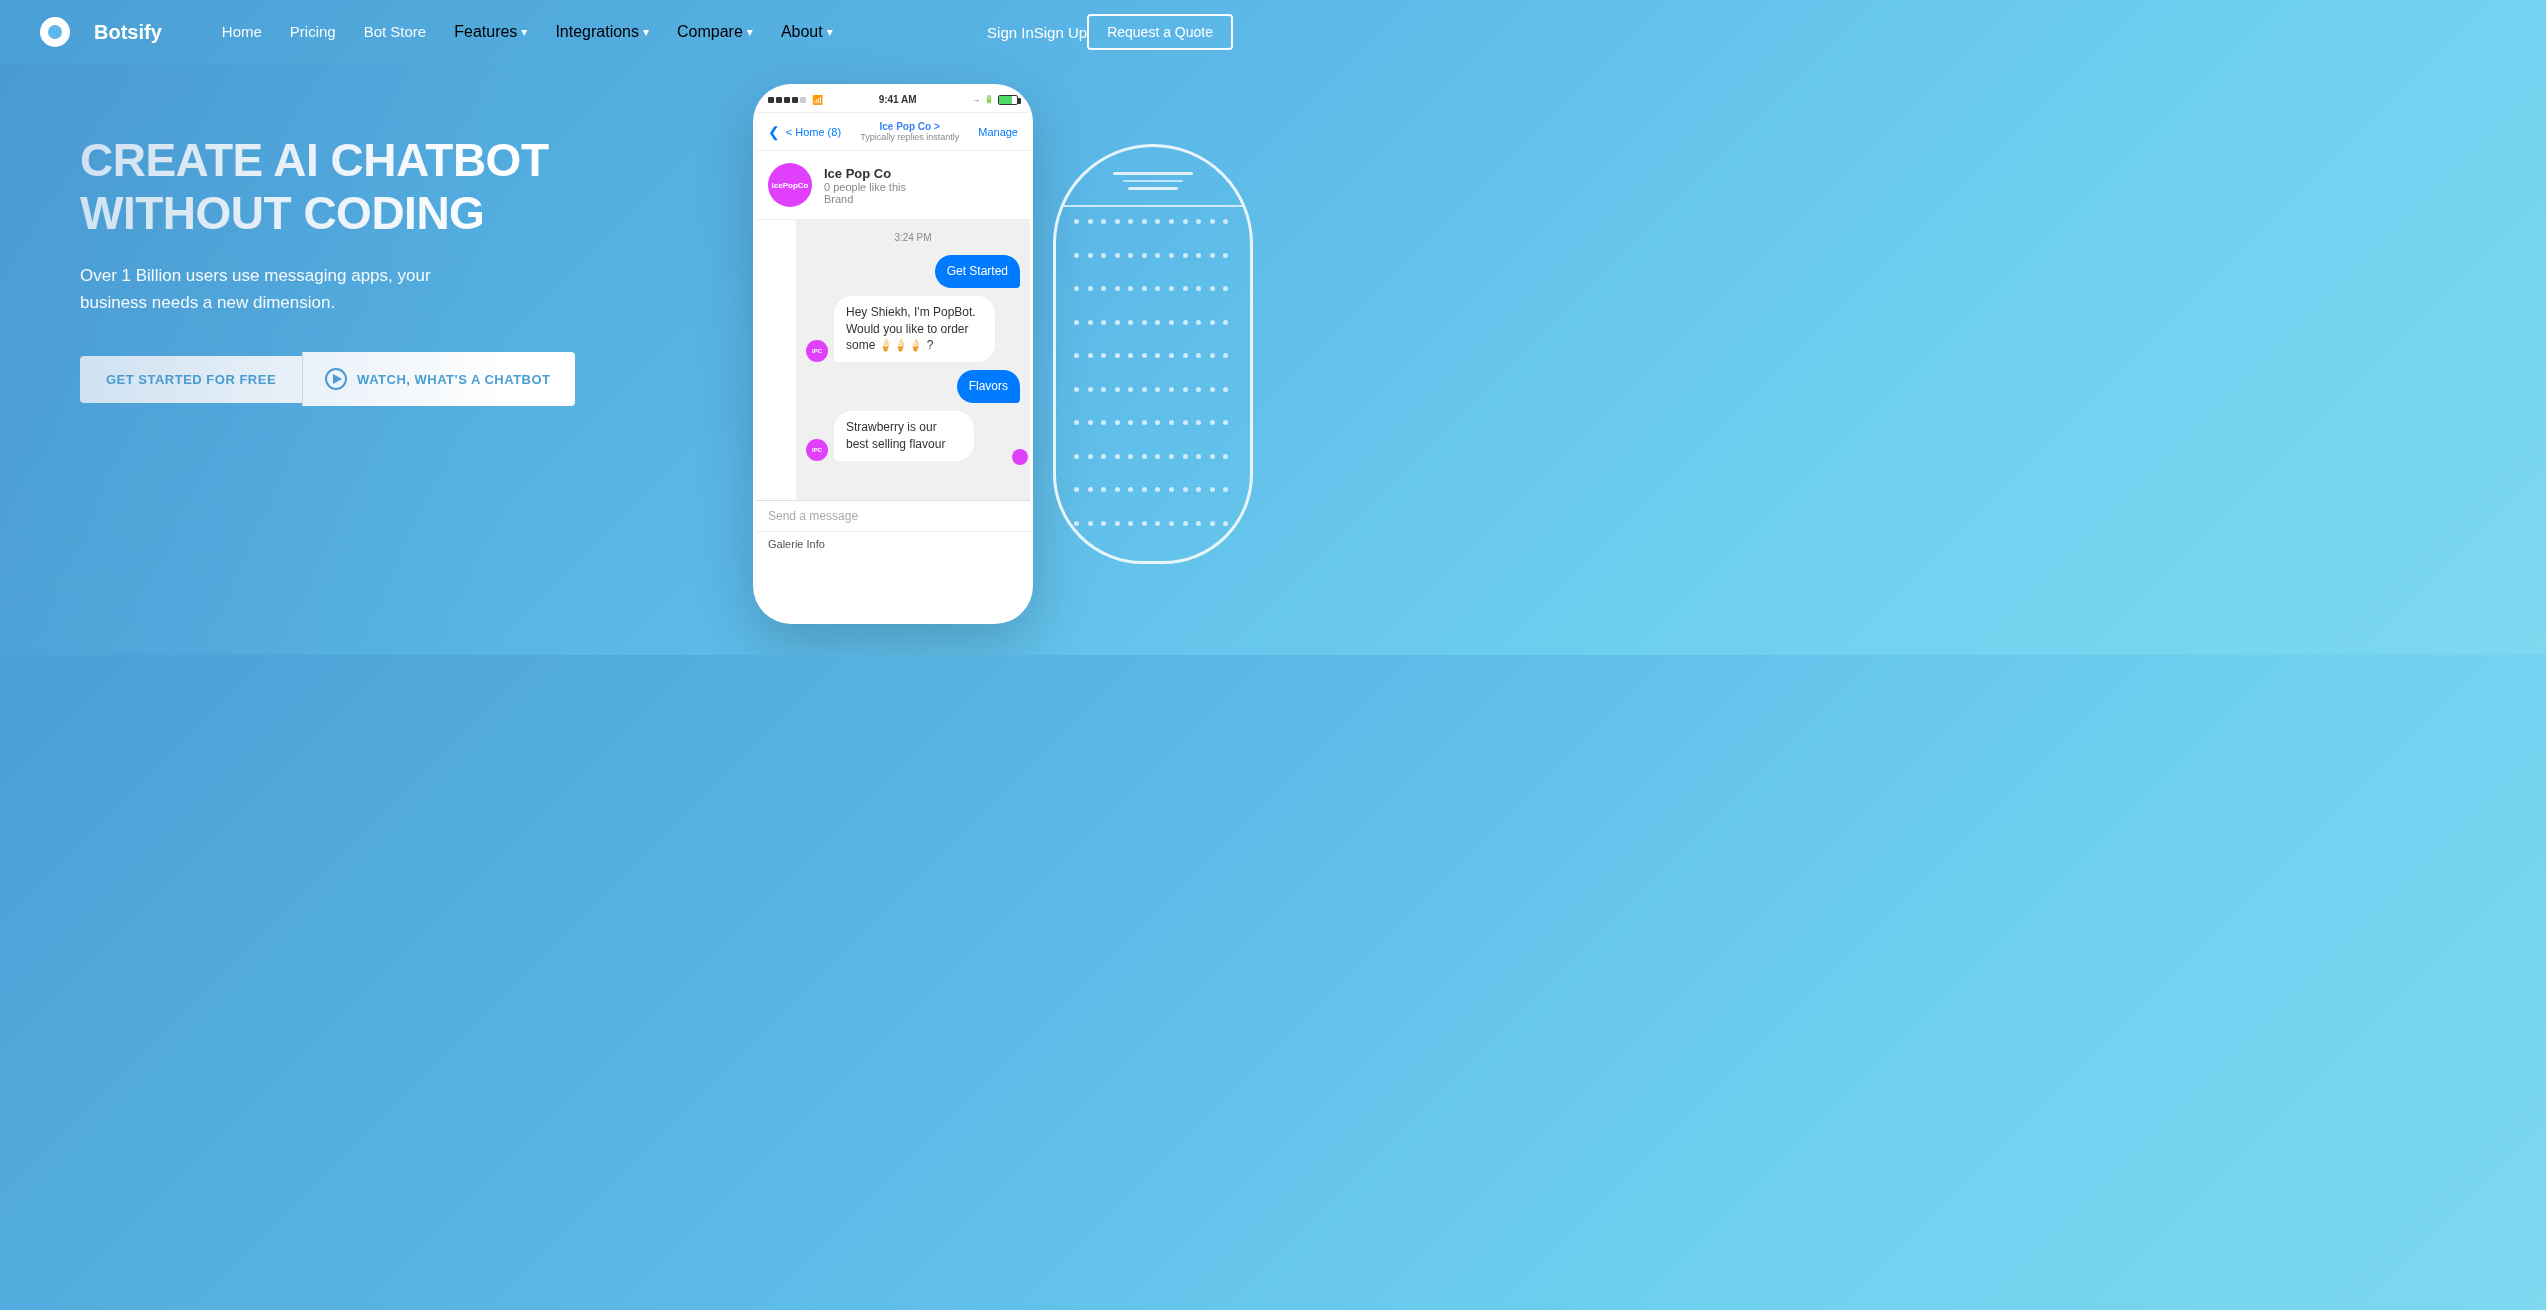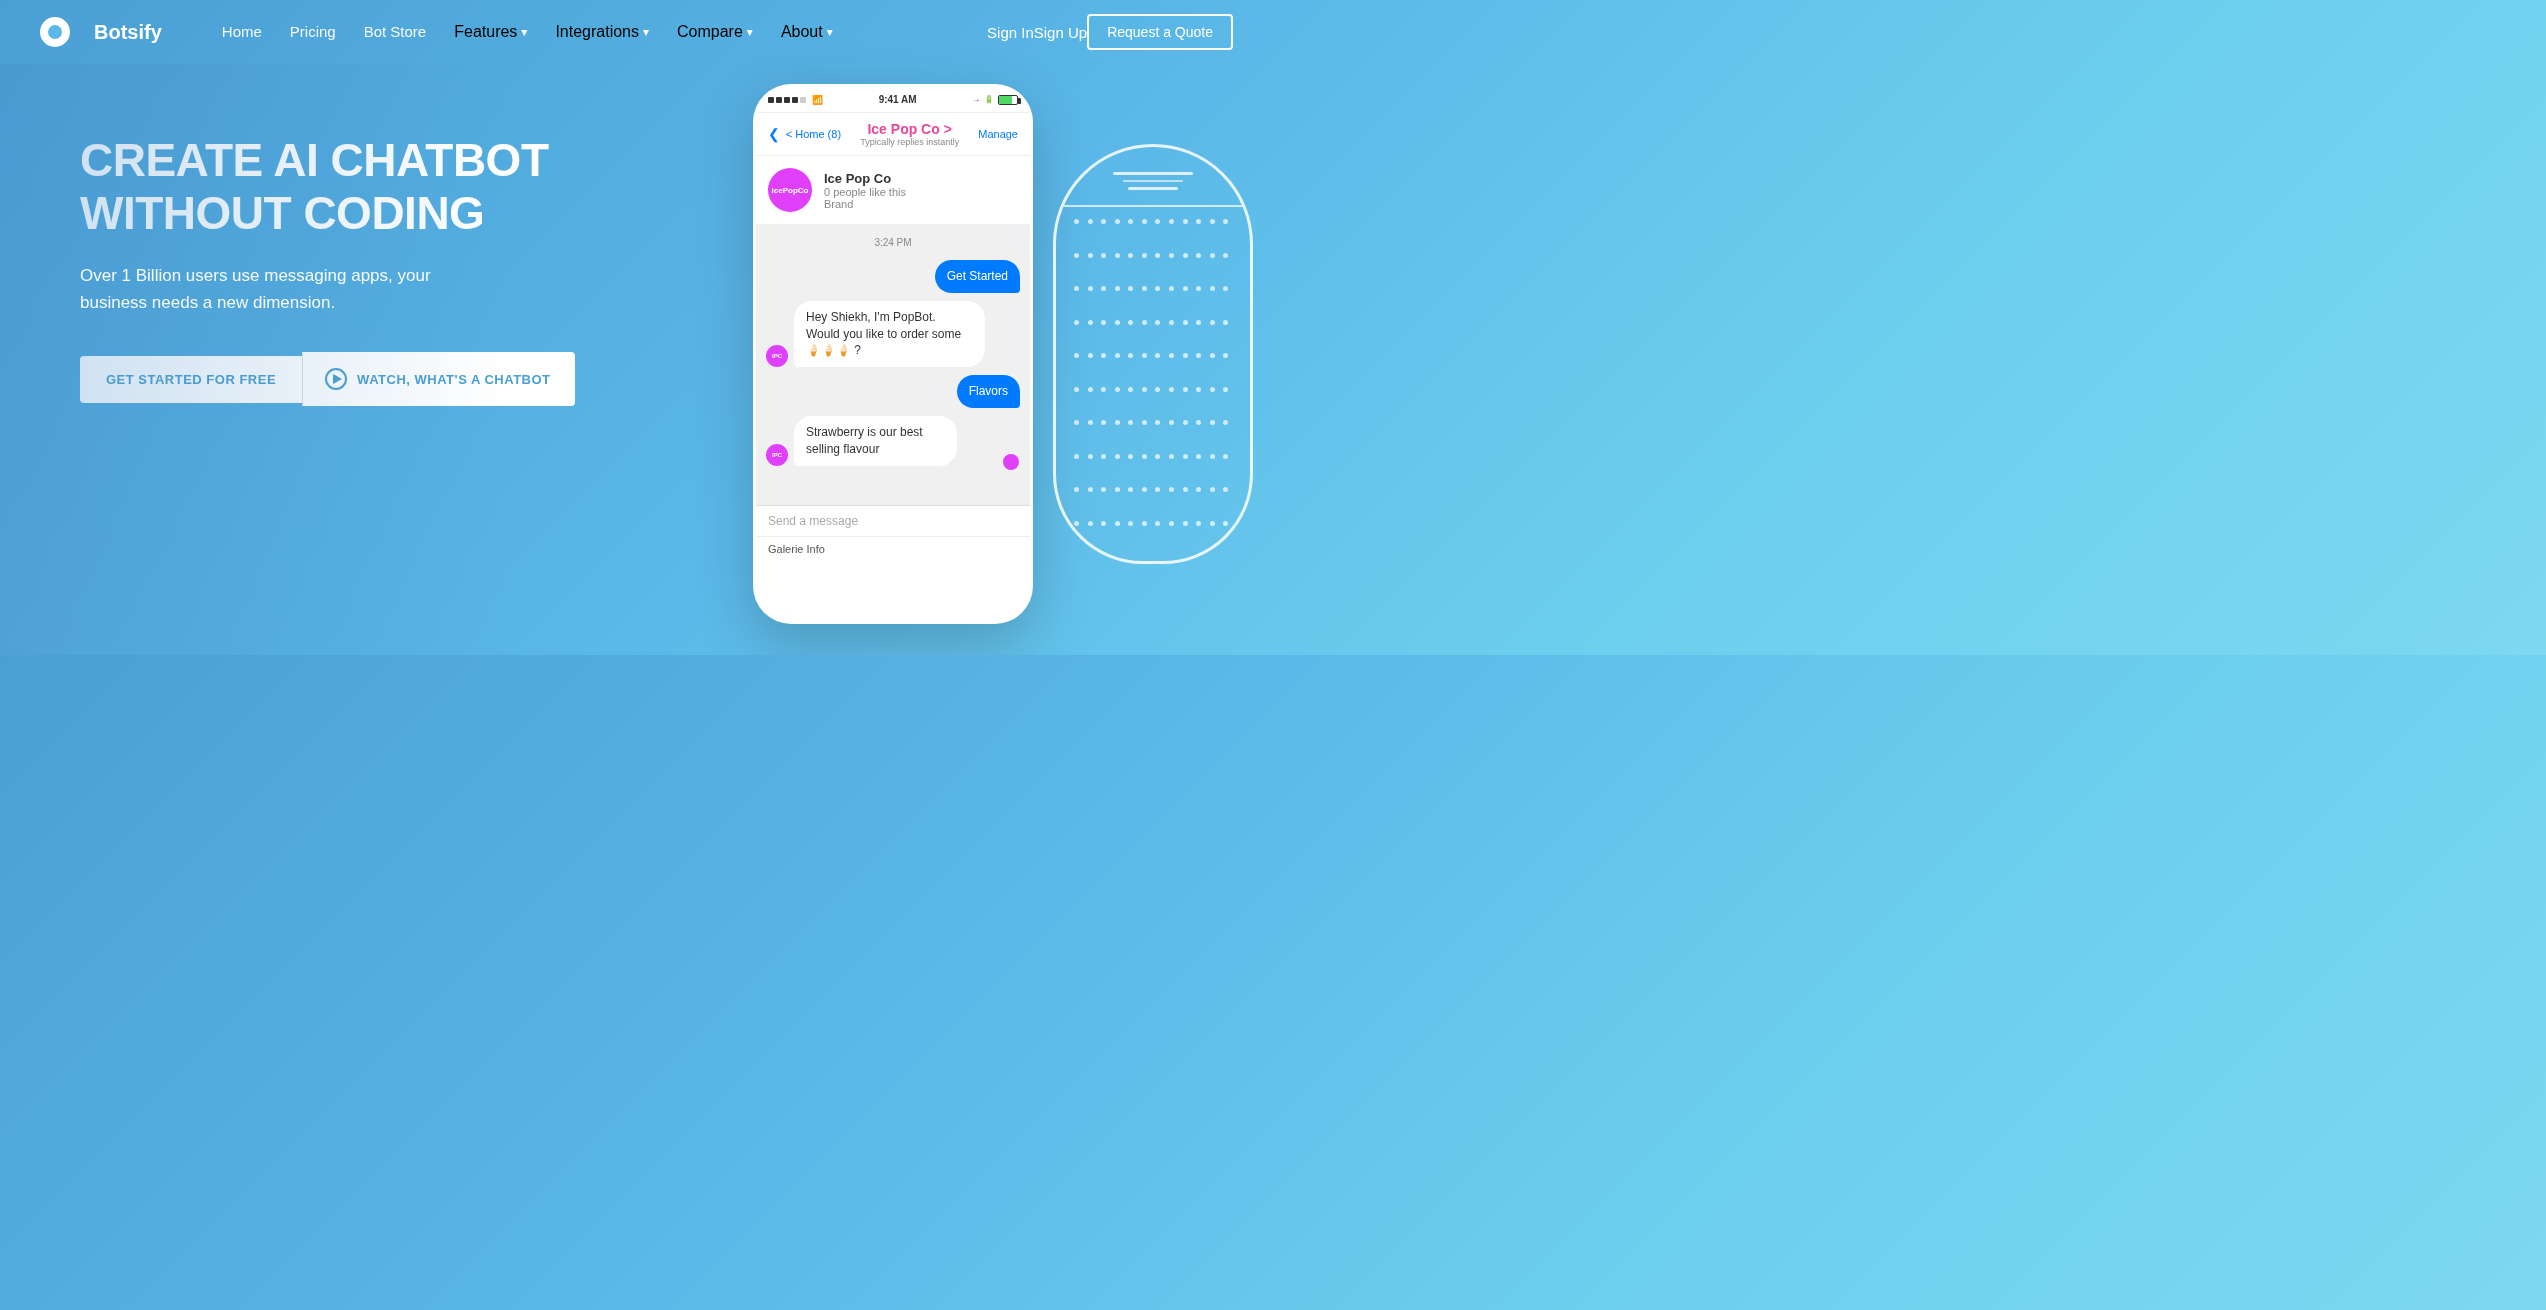--- a/index.html
+++ b/index.html
@@ -282,22 +282,22 @@
     .home-badge {
       font-size: 11px;
       color: #007aff;
     }
 
     .msg-header-center {
       text-align: center;
     }
 
     .msg-header-center .page-name {
-      font-size: 14px;
-      color: #ec4899;
+      font-size: 10px;
+      color: #3b82f6;
       font-weight: 600;
     }
 
     .msg-header-center .reply-speed {
       font-size: 9px;
       color: #888;
     }
 
     .manage-btn {
       font-size: 11px;
@@ -345,20 +345,21 @@
     }
 
     
     .chat-area {
       background: #f0f0f0;
       flex: 1;
       padding: 8px 10px;
       display: flex;
       flex-direction: column;
       gap: 8px;
+      margin-left: 40px;
     }
 
     .chat-timestamp {
       text-align: center;
       font-size: 10px;
       color: #888;
       margin: 4px 0;
     }
 
     .chat-bubble {

